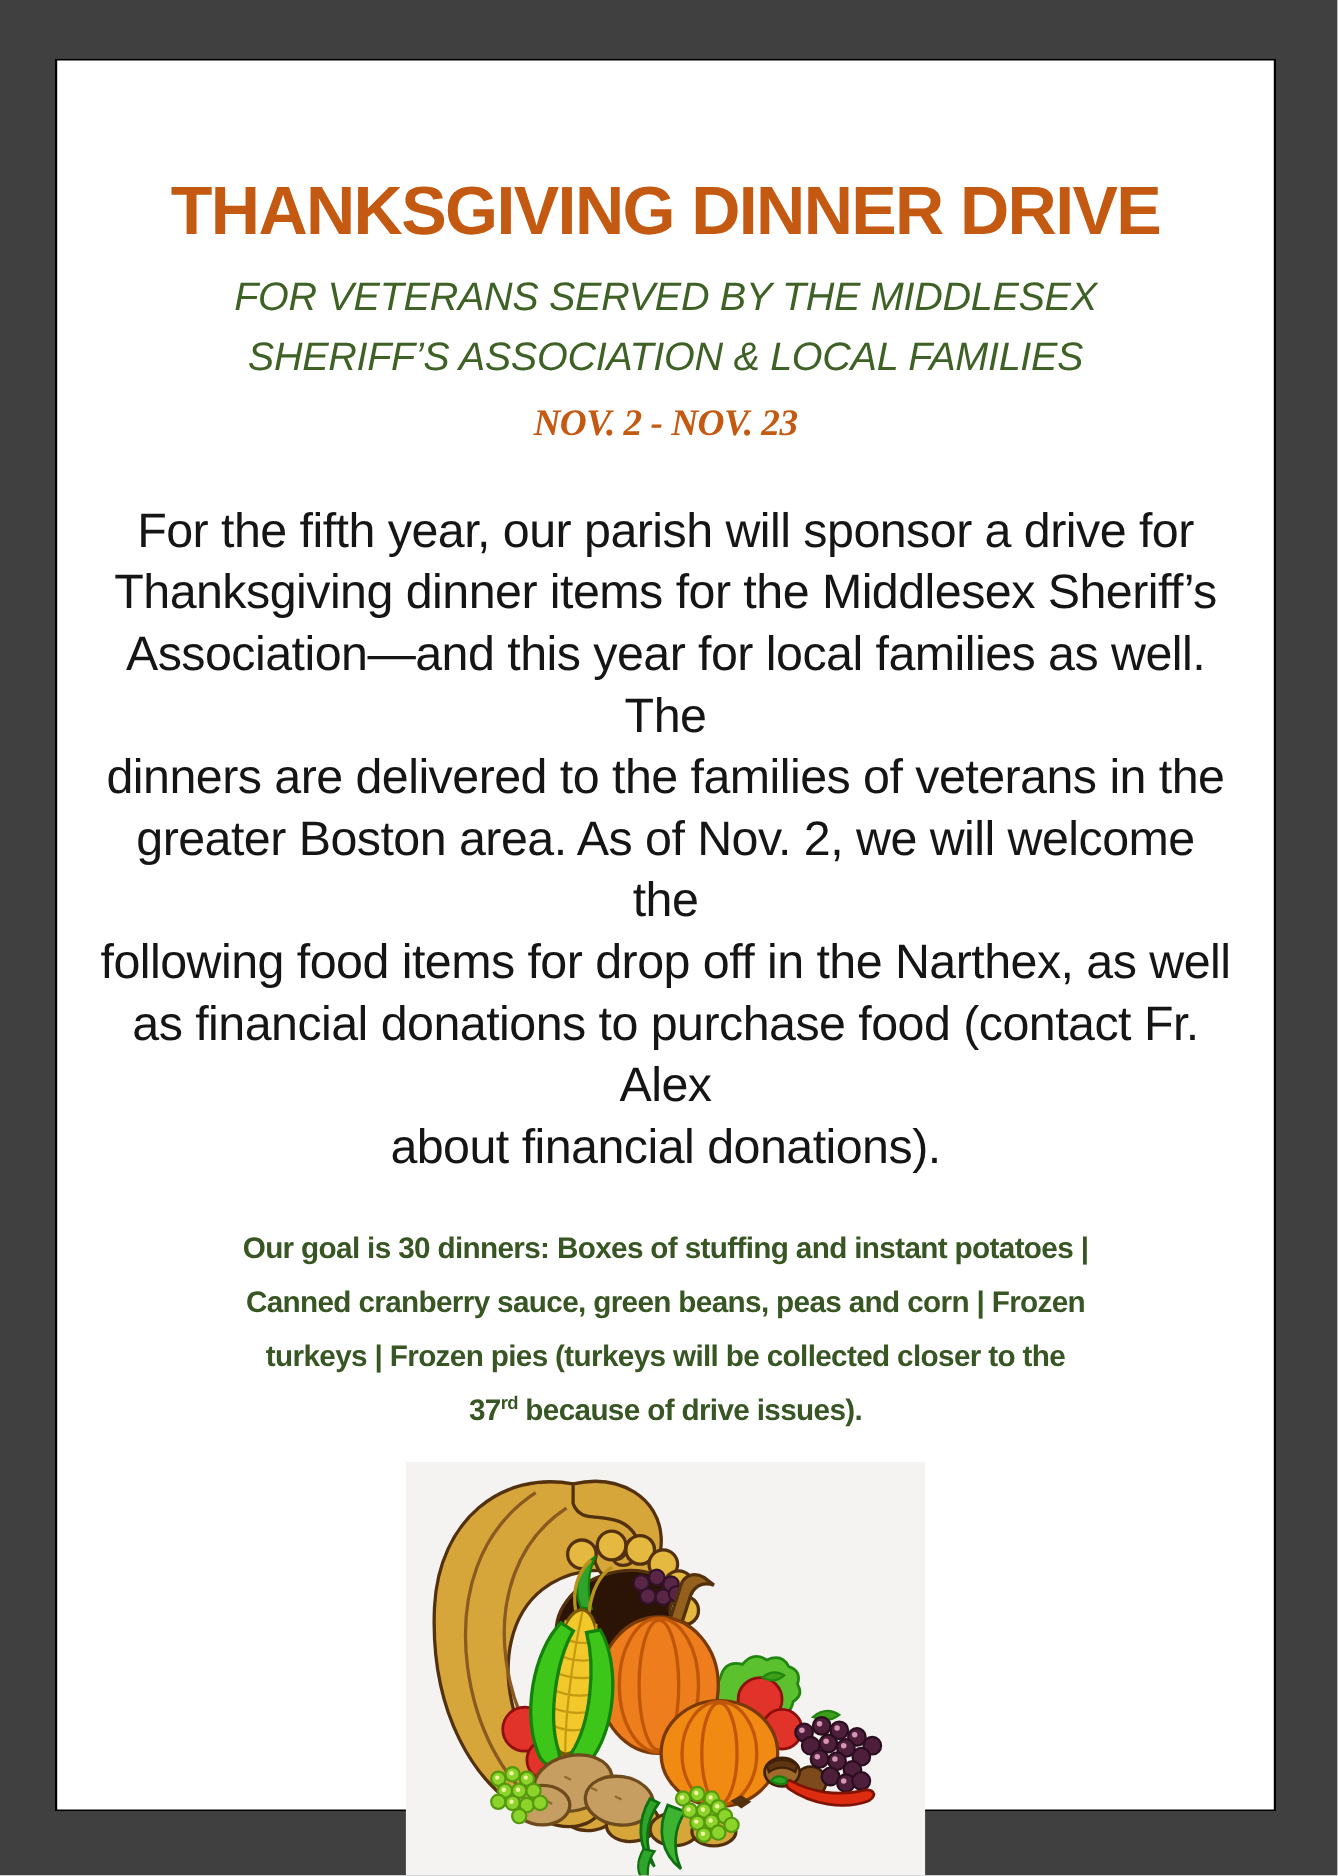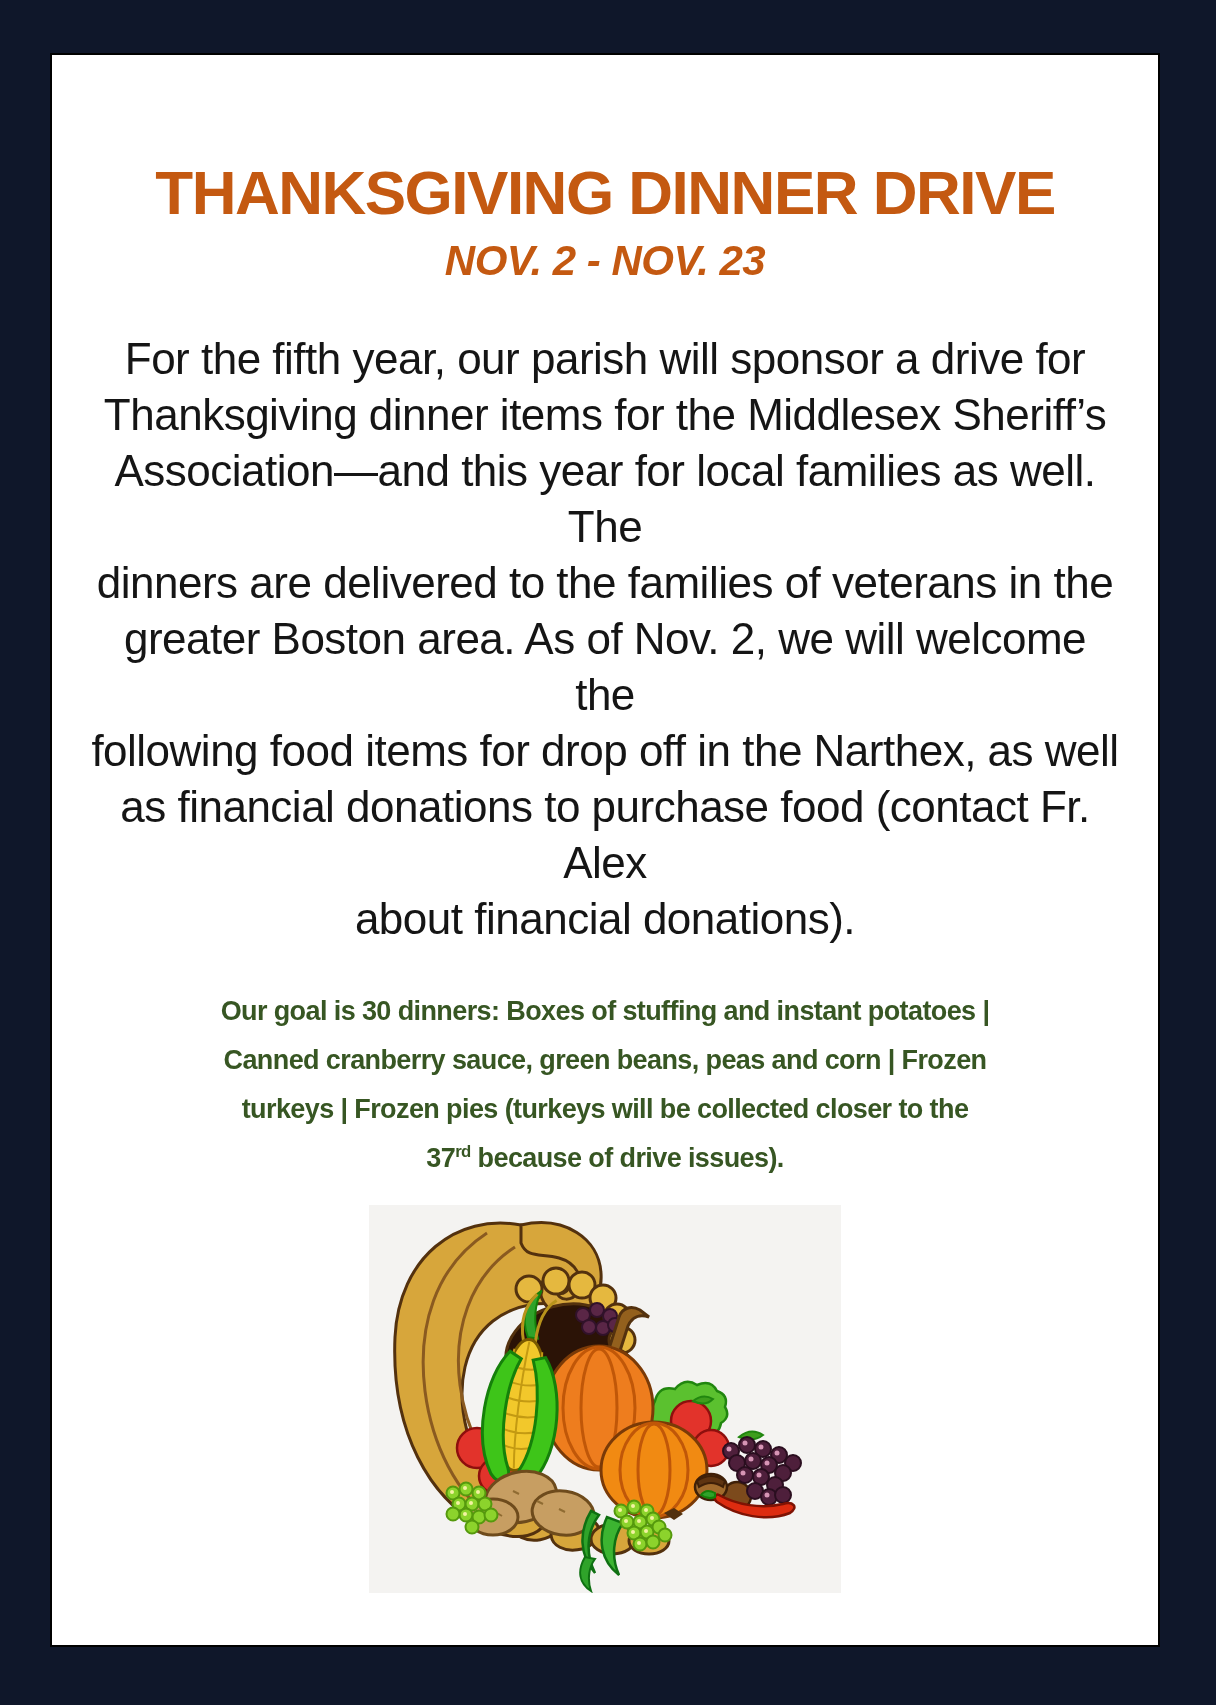--- a/index.html
+++ b/index.html
@@ -5,21 +5,21 @@
   html, body {
     margin: 0;
     padding: 0;
     background: #ffffff;
     font-family: "Liberation Sans", "DejaVu Sans", sans-serif;
   }
   .page {
     position: relative;
     width: 1216px;
     height: 1705px;
-    background: #0f172a;
+    background: #404040;
     overflow: hidden;
   }
   .frame {
     position: absolute;
     left: 50px;
     top: 53px;
     width: 1110px;
     height: 1594px;
     background: #ffffff;
     border: 2px solid var(--color-border, #000000);
@@ -54,26 +54,27 @@
     font-size: 36px;
     line-height: 54px;
     font-style: italic;
     font-weight: 500;
     letter-spacing: -0.3px;
     color: var(--color-subtitle, #3E6125);
     white-space: pre-line;
   }
   .date-range {
     margin: 8px 0 0 0;
-    font-size: 42px;
+    font-size: 34px;
     line-height: 52px;
     font-style: italic;
     font-weight: bold;
     letter-spacing: -0.5px;
     color: var(--color-date, #C45911);
+    font-family: Liberation Serif, serif;
   }
   .body-text {
     margin: 44px 0 0 0;
     font-size: 44px;
     line-height: 56px;
     letter-spacing: -0.5px;
     color: var(--color-body, #151515);
     white-space: pre-line;
   }
   .goal-text {
@@ -102,20 +103,22 @@
   }
 </style>
 </head>
 <body>
 
 <div class="page">
   <div class="frame">
 
     <h1 class="title">THANKSGIVING DINNER DRIVE</h1>
 
+    <p class="subtitle">FOR VETERANS SERVED BY THE MIDDLESEX
+SHERIFF’S ASSOCIATION &amp; LOCAL FAMILIES</p>
 
     <p class="date-range">NOV. 2 - NOV. 23</p>
 
     <p class="body-text">For the fifth year, our parish will sponsor a drive for
 Thanksgiving dinner items for the Middlesex Sheriff’s
 Association—and this year for local families as well. The
 dinners are delivered to the families of veterans in the
 greater Boston area. As of Nov. 2, we will welcome the
 following food items for drop off in the Narthex, as well
 as financial donations to purchase food (contact Fr. Alex

